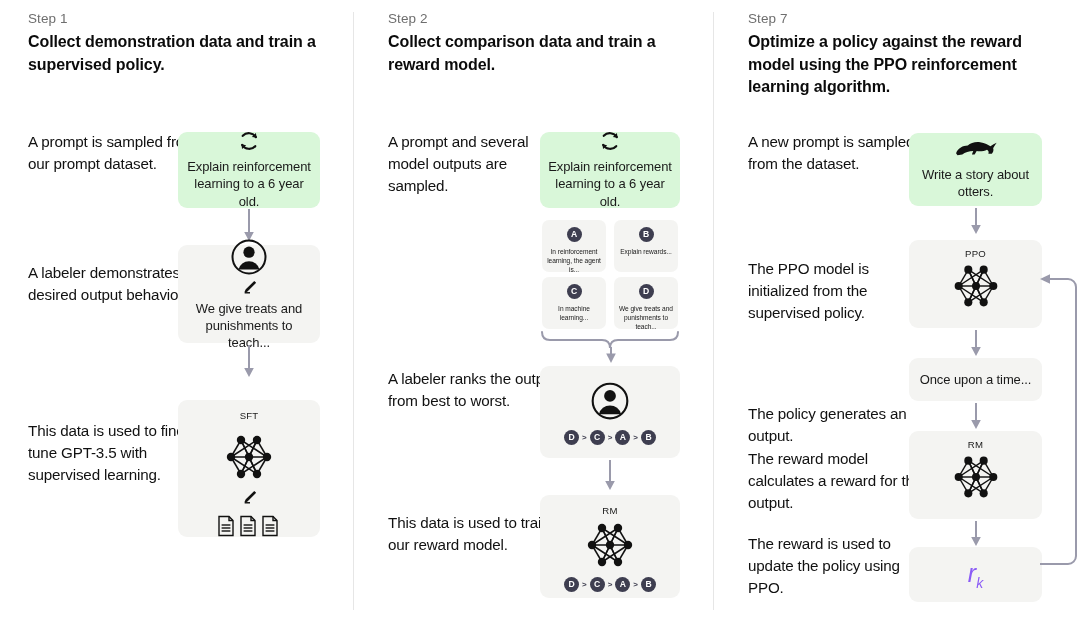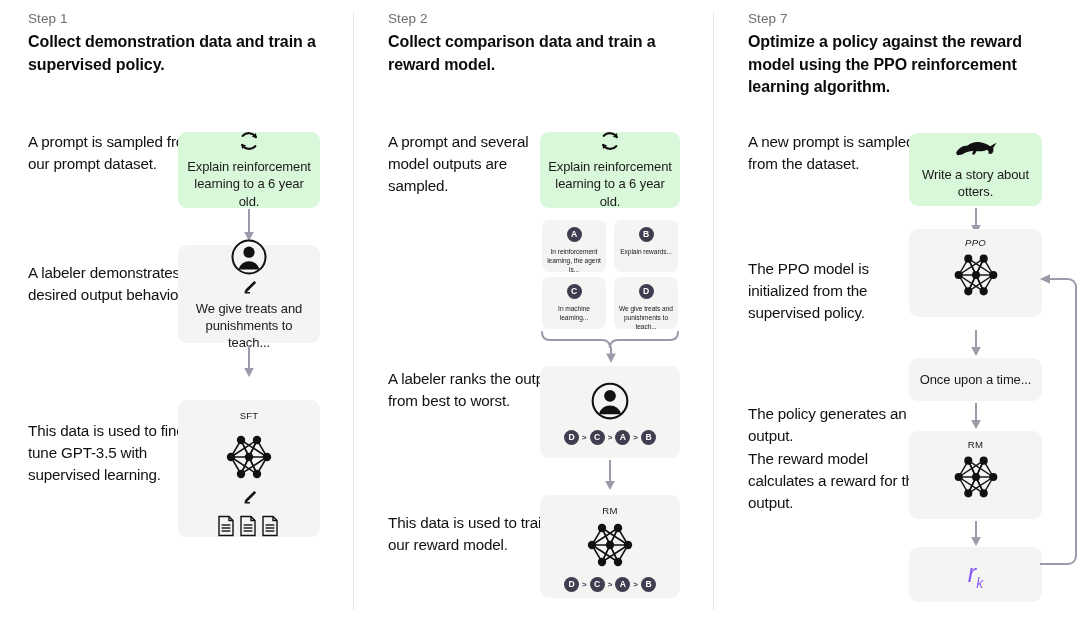--- a/index.html
+++ b/index.html
@@ -312,38 +312,39 @@
 
   <div class="col">
 
     <div class="step-label">Step 7</div>
     <div class="step-title">Optimize a policy against the reward model using the PPO reinforcement learning algorithm.</div>
 
     <div class="blurb" style="top:131px;">A new prompt is sampled from the dataset.</div>
     <div class="blurb" style="top:258px;">The PPO model is initialized from the supervised policy.</div>
     <div class="blurb" style="top:363px;margin-top:40px;">The policy generates an output.</div>
     <div class="blurb" style="top:448px;">The reward model calculates a reward for the output.</div>
+    <div class="blurb" style="top:533px;">The reward is used to update the policy using PPO.</div>
 
     <div class="box green" style="left:189px;top:133px;width:133px;height:73px;">
       <span>
         <svg width="44" height="20" viewBox="0 0 64 28">
           <path d="M3 20 C6 13 13 9 20 9 C24 5 31 3 38 4 C45 5 50 8 53 10 C56 8 59 6 62 5 C60 8 58 11 57 13 C58 16 57 19 55 21 L50 21 C51 18 50 16 48 15 C44 17 38 18 33 17 L30 22 L26 22 L28 17 C22 17 16 19 12 22 L5 23 Z" fill="#111"></path>
         </svg>
       </span>
       <div class="box-cap" style="margin-top:7px;">Write a story about otters.</div>
     </div>
 
     <span class="arrow" style="left:249px;top:208px;">
       <svg width="14" height="28">
           <line x1="7" y1="0" x2="7" y2="18" stroke="#9a9aab" stroke-width="2"></line>
           <path d="M7 26 L2.2 17 L11.8 17 Z" fill="#9a9aab"></path>
         </svg>
     </span>
 
-    <div class="box" style="left:189px;top:229px;width:133px;height:88px;justify-content:flex-start;padding-top:8px;font-style:italic;">
+    <div class="box" style="left:189px;top:240px;width:133px;height:88px;justify-content:flex-start;padding-top:8px;">
       <div class="tag">PPO</div>
       <span style="margin-top:2px;">
         <svg width="60" height="50" viewBox="0 0 62 52">
           <g stroke="#111" stroke-width="1.5">
             <line x1="13" y1="26" x2="23" y2="9"></line>
               <line x1="13" y1="26" x2="23" y2="43"></line>
             <line x1="13" y1="26" x2="31" y2="26"></line>
               <line x1="13" y1="26" x2="39" y2="9"></line>
             <line x1="13" y1="26" x2="39" y2="43"></line>
             <line x1="49" y1="26" x2="39" y2="9"></line>

